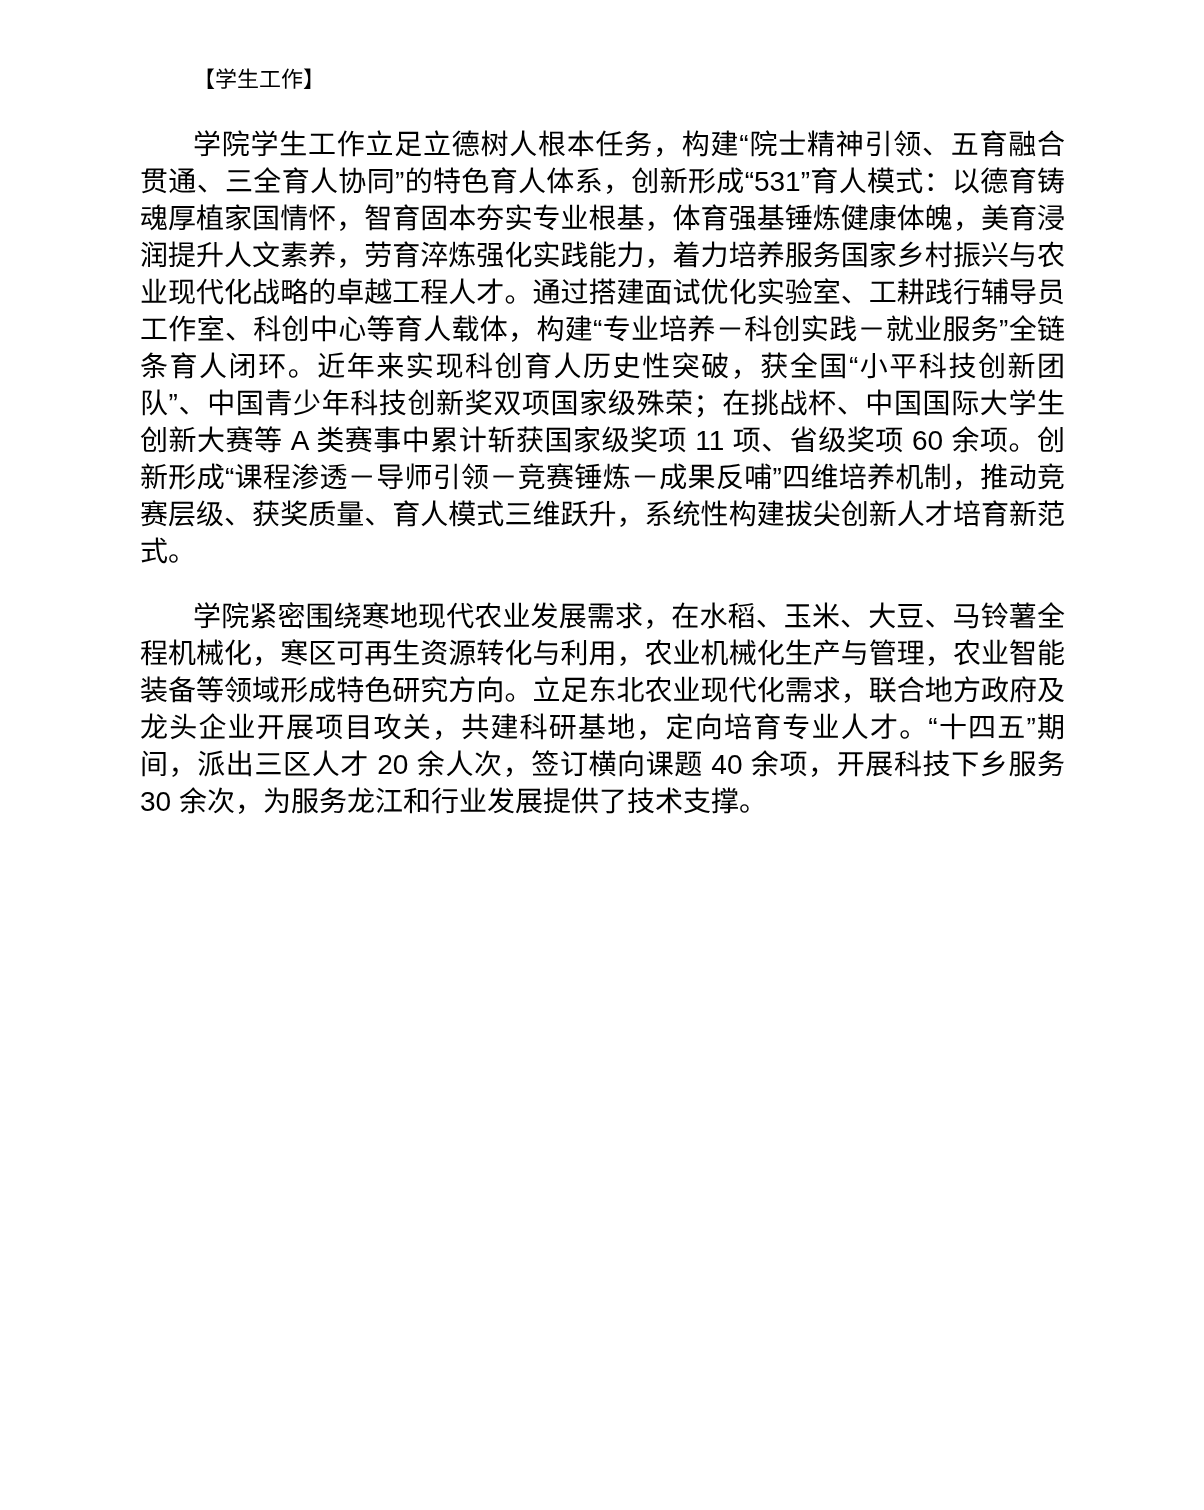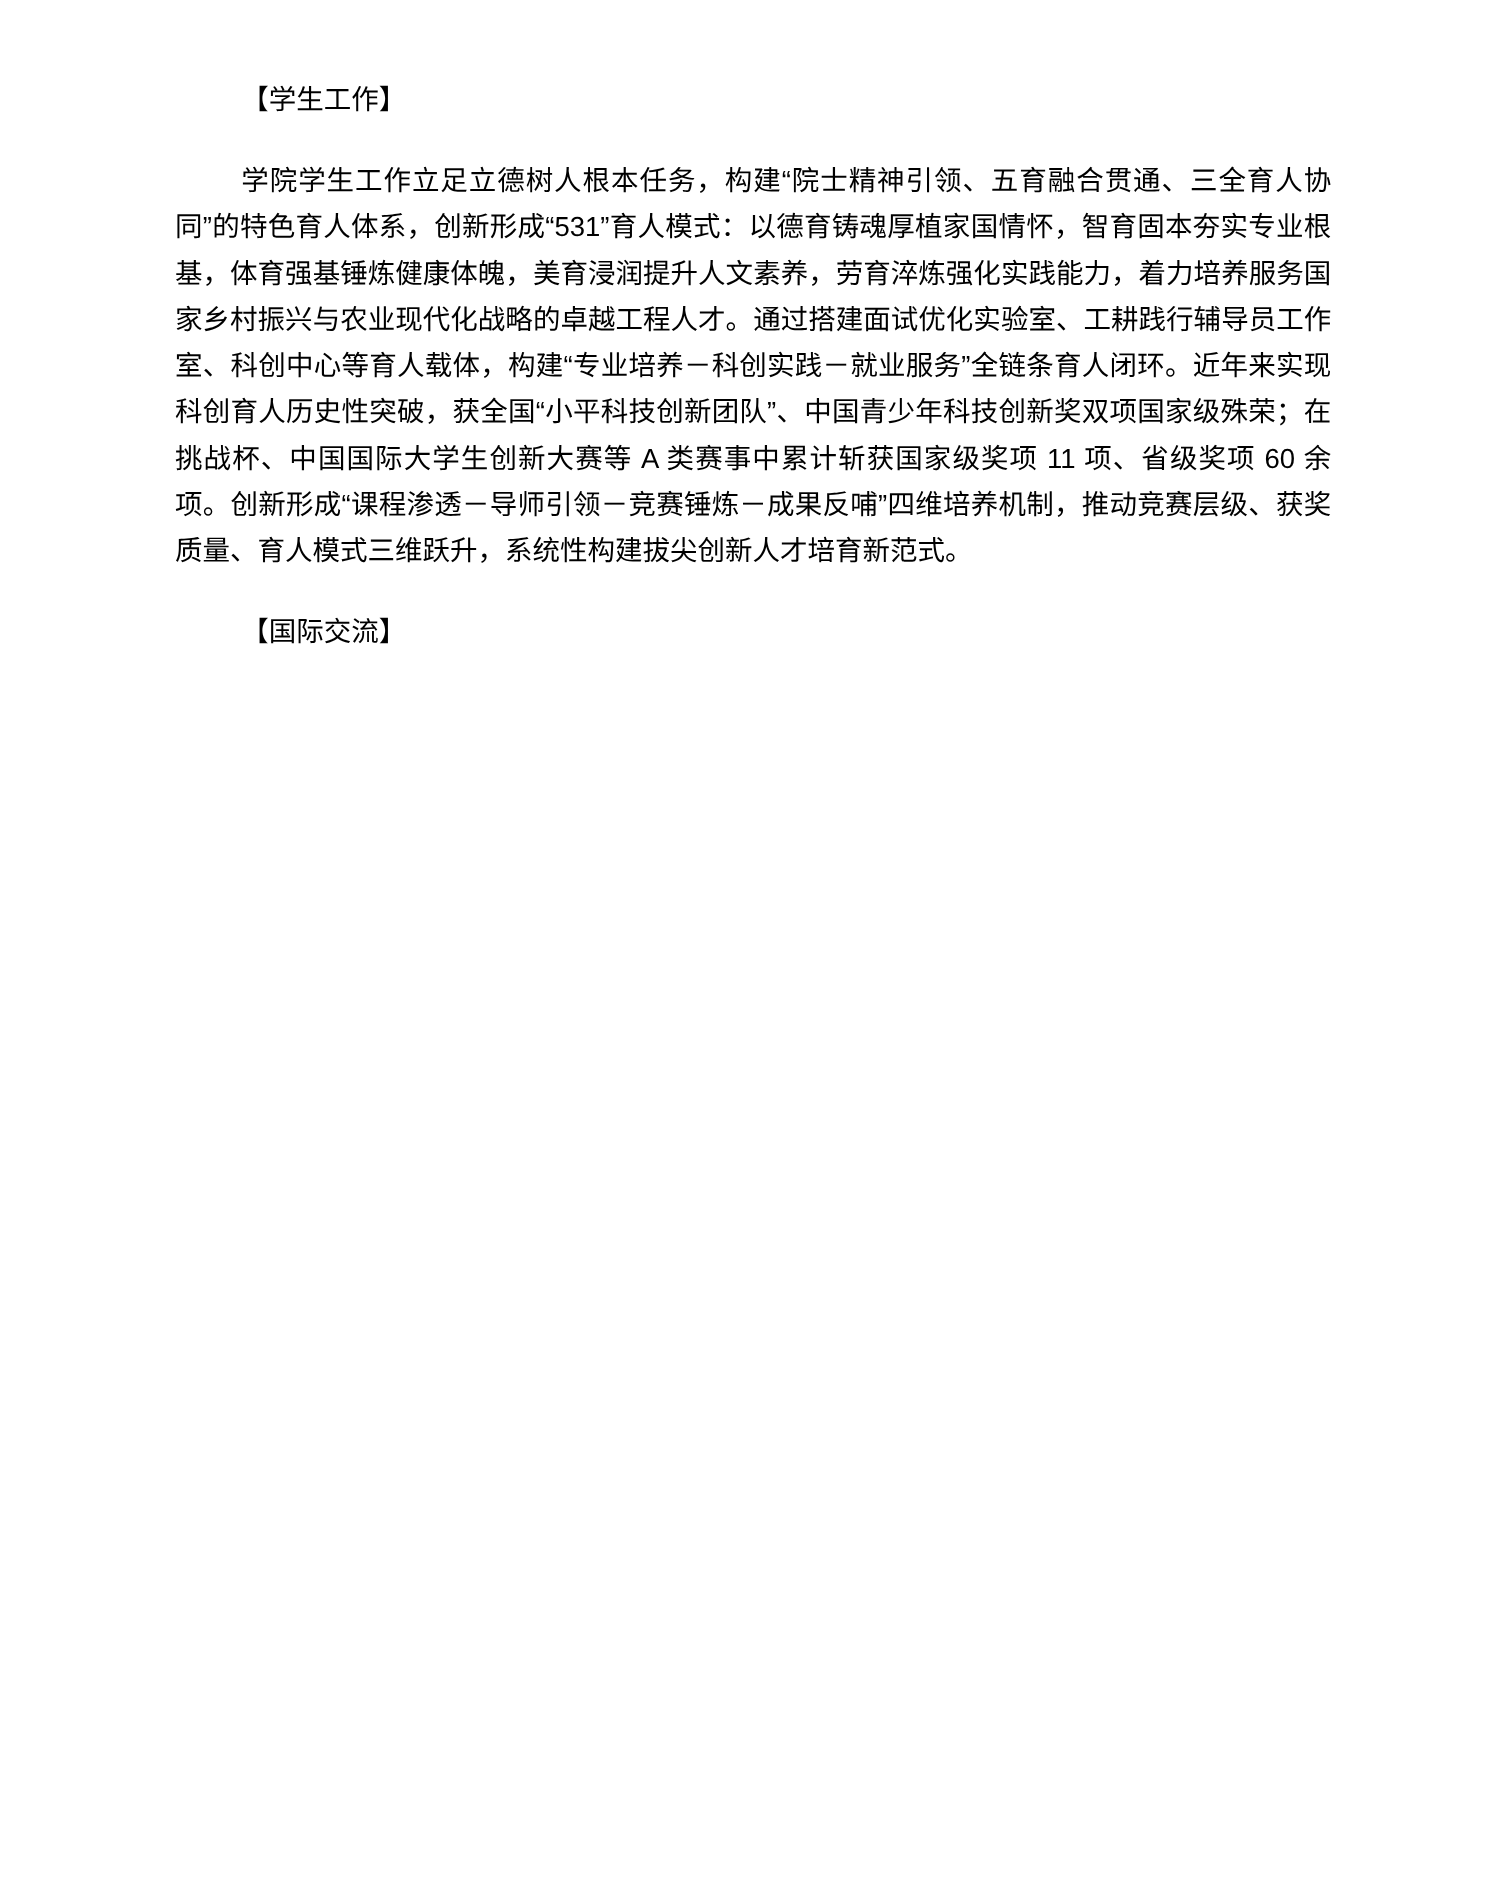--- a/index.html
+++ b/index.html
@@ -25,35 +25,35 @@
     font-size: 22px;
     line-height: 37px;
     font-weight: normal;
     text-indent: 53px;
     margin: 28px 0;
   }
   .heading:first-child {
     margin-top: 0;
   }
   .para {
-    font-size: 22px;
+    font-size: 28px;
     line-height: 37px;
     text-indent: 53px;
     text-align: justify;
     text-justify: inter-ideograph;
     margin: 28px 0;
     word-break: break-all;
   }
 </style>
 </head>
 <body>
 
 <main class="page">
   <h2 class="heading">【学生工作】</h2>
 
   <p class="para">学院学生工作立足立德树人根本任务，构建“院士精神引领、五育融合贯通、三全育人协同”的特色育人体系，创新形成“531”育人模式：以德育铸魂厚植家国情怀，智育固本夯实专业根基，体育强基锤炼健康体魄，美育浸润提升人文素养，劳育淬炼强化实践能力，着力培养服务国家乡村振兴与农业现代化战略的卓越工程人才。通过搭建面试优化实验室、工耕践行辅导员工作室、科创中心等育人载体，构建“专业培养－科创实践－就业服务”全链条育人闭环。近年来实现科创育人历史性突破，获全国“小平科技创新团队”、中国青少年科技创新奖双项国家级殊荣；在挑战杯、中国国际大学生创新大赛等 A 类赛事中累计斩获国家级奖项 11 项、省级奖项 60 余项。创新形成“课程渗透－导师引领－竞赛锤炼－成果反哺”四维培养机制，推动竞赛层级、获奖质量、育人模式三维跃升，系统性构建拔尖创新人才培育新范式。</p>
 
 
+  <p class="para">学院紧密围绕寒地现代农业发展需求，在水稻、玉米、大豆、马铃薯全程机械化，寒区可再生资源转化与利用，农业机械化生产与管理，农业智能装备等领域形成特色研究方向。立足东北农业现代化需求，联合地方政府及龙头企业开展项目攻关，共建科研基地，定向培育专业人才。“十四五”期间，派出三区人才 20 余人次，签订横向课题 40 余项，开展科技下乡服务 30 余次，为服务龙江和行业发展提供了技术支撑。</p>
 
-  <h2 class="heading">【国际交流】</h2>
 
 
 </main>
 
 </body></html>

